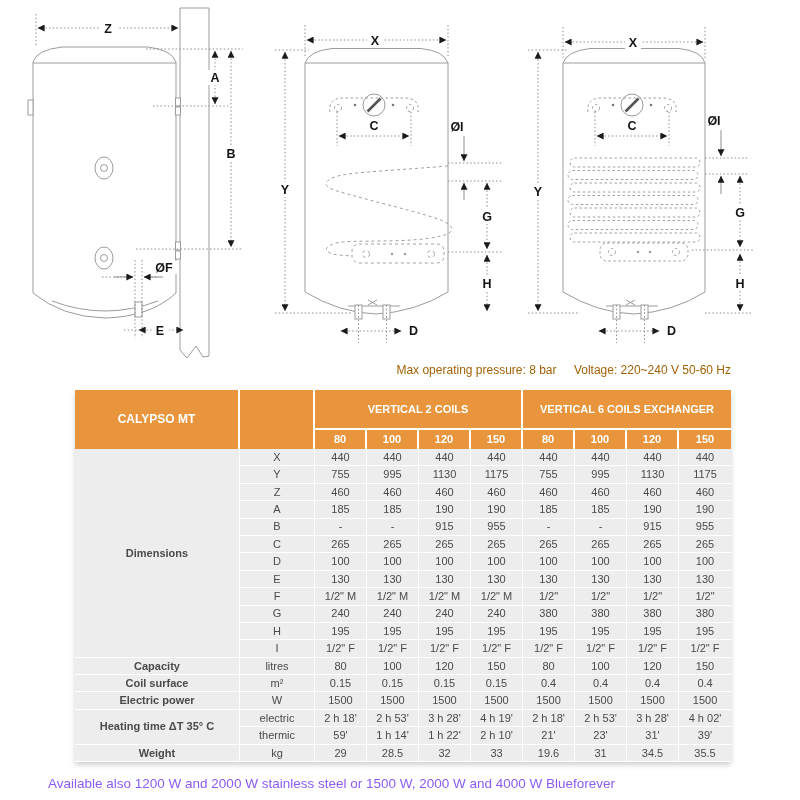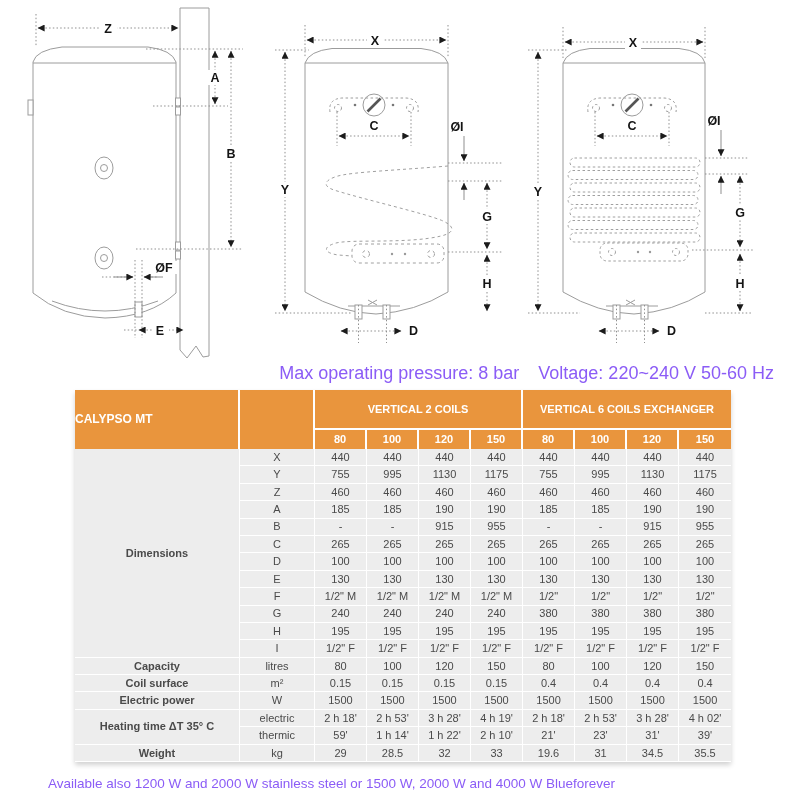--- a/index.html
+++ b/index.html
@@ -2,31 +2,31 @@
 <html><head>
 <meta charset="utf-8">
 <style>
   html,body{margin:0;padding:0;background:#fff;}
   .page{position:relative;width:800px;height:800px;background:#ffffff;overflow:hidden;
         font-family:"Liberation Sans",sans-serif;}
   svg{display:block;}
   svg text{font-family:"Liberation Sans",sans-serif;font-weight:bold;font-size:12.5px;fill:#141414;}
 
   .note-pressure{position:absolute;top:363px;left:0;width:731px;text-align:right;
-                 font-size:18px;color:#8b5cf6;margin-left:43px;}
+                 font-size:12px;color:#a16207;}
   .note-pressure span{margin-left:14px;}
   .note-availability{position:absolute;top:776px;left:48px;font-size:13.5px;color:#8b5cf6;}
 
   table.spec{position:absolute;top:390px;left:75px;width:656px;border-collapse:separate;
              border-spacing:0;table-layout:fixed;font-size:11px;color:#4a4a4a;
              box-shadow:0 3px 5px rgba(0,0,0,.18);}
   table.spec th,table.spec td{box-sizing:border-box;padding:0;line-height:1.15;}
   table.spec thead th{background:#e9953d;color:#fff;font-weight:bold;
                       border-right:2px solid #fff;vertical-align:middle;}
-  th.product{text-align:left;padding-left:8px;font-size:12px;height:59px;}
+  th.product{text-align:center;padding-left:8px;font-size:12px;height:59px;}
   th.unitcol{height:59px;}
   th.group{height:35px;border-bottom:2px solid #fff;font-size:11px;padding:0 26px;margin-top:26px;}
   th.group.last{border-right:none;}
   th.size{height:17px;font-size:11px;border-top:0;}
   th.size:last-child{border-right:none;}
   table.spec tbody td{background:#ededed;border-right:1px solid #fff;border-bottom:1px solid #fff;
                       height:17.4px;text-align:center;}
   table.spec tbody td:last-child{border-right:none;}
   td.rowlabel{text-align:left;padding-left:8px;font-weight:bold;}
   td.unit{text-align:left;padding-left:7px;}

